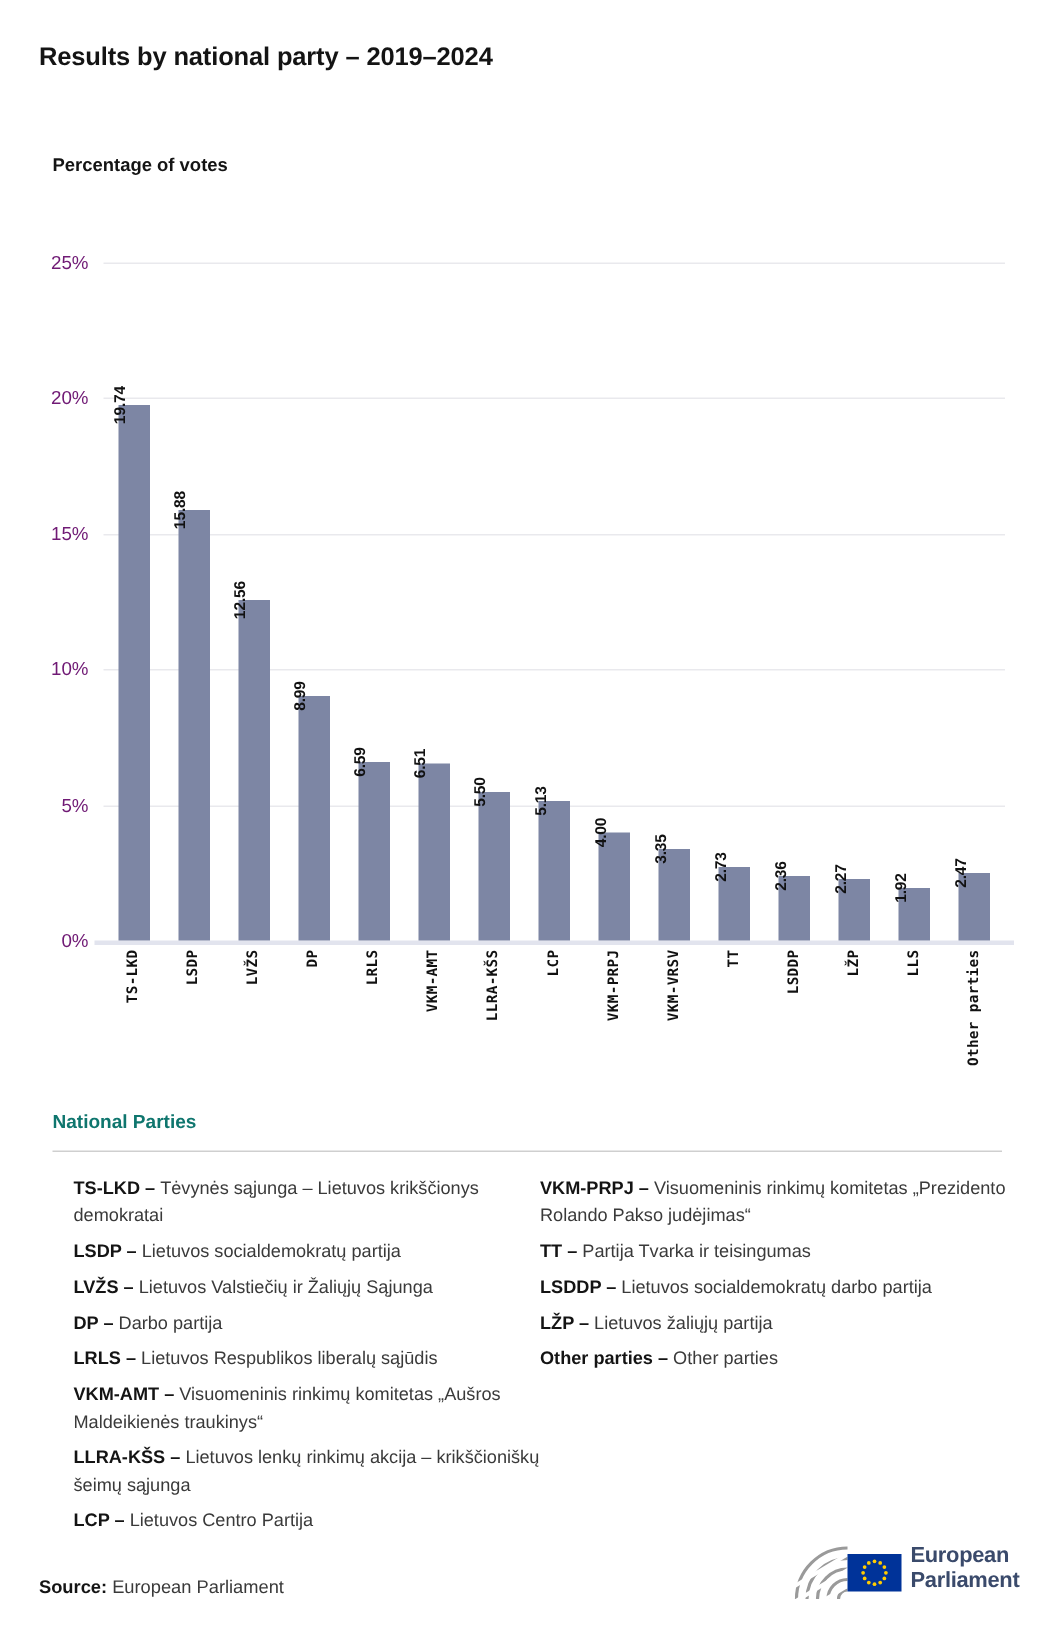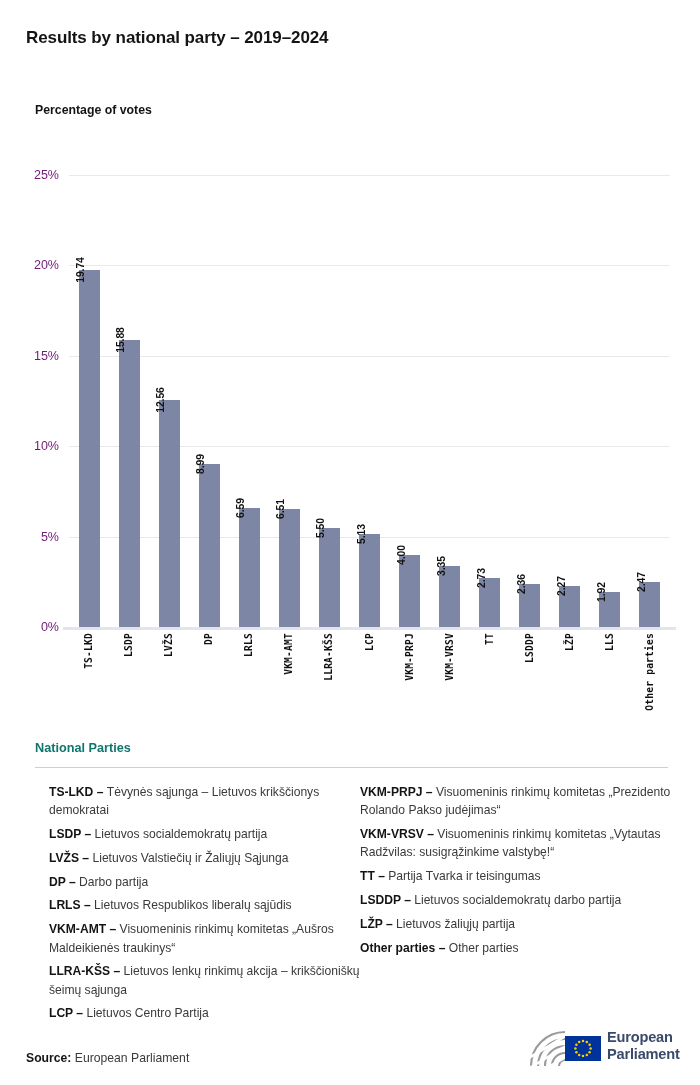--- a/index.html
+++ b/index.html
@@ -292,21 +292,20 @@
       <div class="legend-item"><span class="legend-abbr">LSDP – </span><span>Lietuvos socialdemokratų partija</span></div>
       <div class="legend-item"><span class="legend-abbr">LVŽS – </span><span>Lietuvos Valstiečių ir Žaliųjų Sąjunga</span></div>
       <div class="legend-item"><span class="legend-abbr">DP – </span><span>Darbo partija</span></div>
       <div class="legend-item"><span class="legend-abbr">LRLS – </span><span>Lietuvos Respublikos liberalų sąjūdis</span></div>
       <div class="legend-item"><span class="legend-abbr">VKM-AMT – </span><span>Visuomeninis rinkimų komitetas „Aušros Maldeikienės traukinys“</span></div>
       <div class="legend-item"><span class="legend-abbr">LLRA-KŠS – </span><span>Lietuvos lenkų rinkimų akcija – krikščioniškų šeimų sąjunga</span></div>
       <div class="legend-item"><span class="legend-abbr">LCP – </span><span>Lietuvos Centro Partija</span></div>
     </div>
   <div class="legend-col right" id="legend-right">
       <div class="legend-item"><span class="legend-abbr">VKM-PRPJ – </span><span>Visuomeninis rinkimų komitetas „Prezidento Rolando Pakso judėjimas“</span></div>
-      <div class="legend-item"><span class="legend-abbr">VKM-VRSV – </span><span>Visuomeninis rinkimų komitetas „Vytautas Radžvilas: susigrąžinkime valstybę!“</span></div>
       <div class="legend-item"><span class="legend-abbr">TT – </span><span>Partija Tvarka ir teisingumas</span></div>
       <div class="legend-item"><span class="legend-abbr">LSDDP – </span><span>Lietuvos socialdemokratų darbo partija</span></div>
       <div class="legend-item"><span class="legend-abbr">LŽP – </span><span>Lietuvos žaliųjų partija</span></div>
       <div class="legend-item"><span class="legend-abbr">Other parties – </span><span>Other parties</span></div>
     </div>
 
   <div class="source">
     <span class="source-label">Source:</span>
     <span>European Parliament</span>
   </div>

